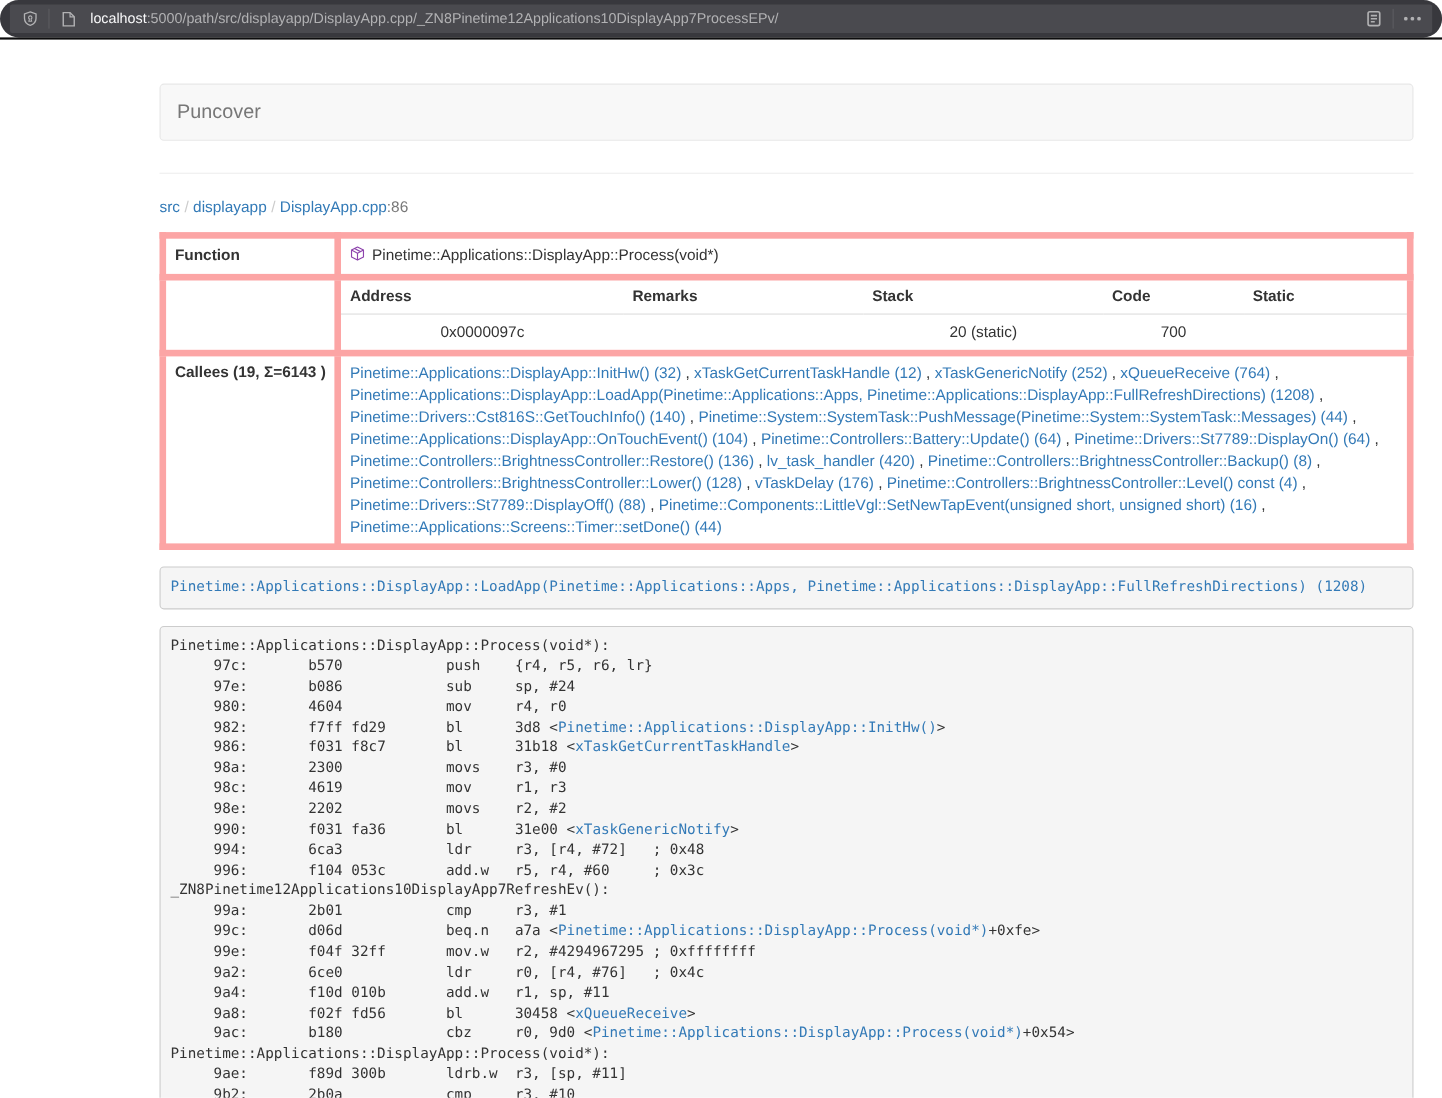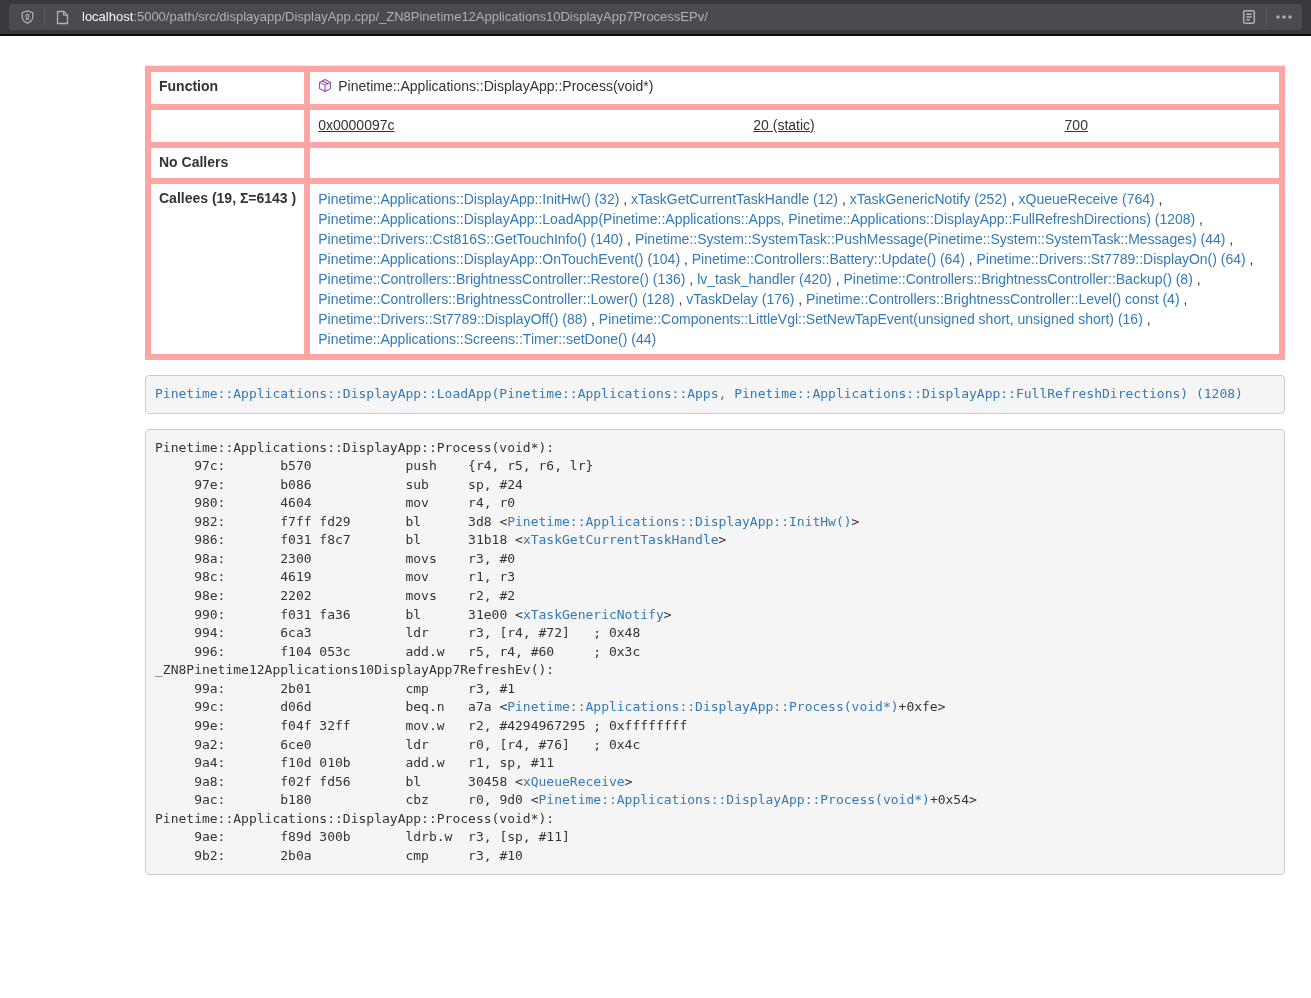--- a/index.html
+++ b/index.html
@@ -4,21 +4,21 @@
 <style>
   html, body { margin:0; padding:0; }
   body {
     width:1311px; height:998px; overflow:hidden; background:#ffffff;
     font-family:"Liberation Sans","DejaVu Sans",sans-serif; font-size:14px;
     color:#333; line-height:1.42857;
   }
   a { color:#337ab7; text-decoration:none; cursor:pointer; }
 
   
-  .browser-chrome { height:34px; background:#38383d; display:flex; align-items:center; padding:0 9px; }
+  .browser-chrome { height:34px; background:#38383d; display:flex; align-items:center; padding:0 9px;border-radius:17px; }
   .url-bar {
     flex:1; height:26px; background:#4a4a4f; border-radius:2px;
     display:flex; align-items:center; padding:0 6px; color:#b1b1b3;
   }
   .chrome-icon { display:flex; align-items:center; justify-content:center; width:24px; height:24px; color:#b1b1b3; flex:0 0 auto; }
   .chrome-divider { width:1px; height:18px; background:#5c5c61; margin:0 5px; flex:0 0 auto; }
   .url-text { flex:1; font-size:13px; margin-left:8px; white-space:nowrap; overflow:hidden; color:#b1b1b3; }
   .url-host { color:#f9f9fa; }
   .chrome-line { height:2px; background:#0c0c0d; }
 
@@ -45,21 +45,21 @@
     border:6px solid #fca5a5; padding:5px 8px; text-align:left; vertical-align:top;
   }
   table.sym > tbody > tr > th.lbl { width:131px; font-weight:bold; white-space:nowrap; }
   table.sym td.nopad { padding:0; }
 
   table.inner { width:100%; border-collapse:collapse; }
   table.inner th {
     font-weight:bold; text-align:left; padding:5px 8px;
     border-bottom:1px solid #ddd;
   }
-  table.inner td { text-align:left; padding:6px 8px;text-decoration:underline; }
+  table.inner td { text-align:center; padding:6px 8px; }
 
   .fn-cell { white-space:nowrap; }
   .fn-icon { display:inline-block; vertical-align:-2px; margin-right:6px; }
 
   .callees-cell { line-height:20px; }
   .callee-sep { color:#333; }
 
   
   pre {
     font-family:"DejaVu Sans Mono","Liberation Mono",monospace;
@@ -101,56 +101,63 @@
           <circle cx="8" cy="2" r="1.7" fill="currentColor"></circle>
           <circle cx="14" cy="2" r="1.7" fill="currentColor"></circle>
         </svg>
     </span>
   </div>
 </div>
 <div class="chrome-line"></div>
 
 <div class="container">
 
+  <nav class="navbar">
+    <span class="navbar-brand">Puncover</span>
+  </nav>
 
   <hr class="rule">
 
+  <div class="breadcrumb" id="breadcrumb"><a>src</a><span class="bc-sep">/</span><a>displayapp</a><span class="bc-sep">/</span><a>DisplayApp.cpp</a><span class="bc-num">:86</span></div>
 
   <table class="sym">
     <tbody>
       <tr>
         <th class="lbl">Function</th>
         <td class="fn-cell">
           <span class="fn-icon">
             <svg width="14" height="15" viewBox="0 0 16 16">
                 <path fill="none" stroke="#8e44ad" stroke-width="1.2" stroke-linejoin="round" d="M8 1.2 14.2 4.4v7.2L8 14.8 1.8 11.6V4.4Z"></path>
                 <path fill="none" stroke="#8e44ad" stroke-width="1.2" stroke-linejoin="round" d="M1.8 4.4 8 7.6l6.2-3.2M8 7.6v7.2M4.9 2.8l6.2 3.2"></path>
               </svg>
           </span><span>Pinetime::Applications::DisplayApp::Process(void*)</span>
         </td>
       </tr>
       <tr>
         <th class="lbl"></th>
         <td class="nopad">
           <table class="inner" id="inner-table">
               <tbody>
                 <tr>
+                  <th style="width: 26.5%;">Address</th>
+                  <th style="width: 22.5%;">Remarks</th>
+                  <th style="width: 22.5%;">Stack</th>
+                  <th style="width: 13.2%;">Code</th>
+                  <th>Static</th>
+                </tr>
+                <tr>
                   <td>0x0000097c</td>
                   <td></td>
                   <td>20 (static)</td>
                   <td>700</td>
                   <td></td>
                 </tr>
               </tbody>
             </table>
         </td>
-      </tr>
-      <tr>
-        <th class="lbl">No Callers</th>
-        <td></td>
       </tr>
       <tr>
         <th class="lbl">Callees (19, Σ=6143 )</th>
         <td class="callees-cell" id="callees-cell"><a>Pinetime::Applications::DisplayApp::InitHw() (32)</a><span class="callee-sep"> , </span><a>xTaskGetCurrentTaskHandle (12)</a><span class="callee-sep"> , </span><a>xTaskGenericNotify (252)</a><span class="callee-sep"> , </span><a>xQueueReceive (764)</a><span class="callee-sep"> , </span><a>Pinetime::Applications::DisplayApp::LoadApp(Pinetime::Applications::Apps, Pinetime::Applications::DisplayApp::FullRefreshDirections) (1208)</a><span class="callee-sep"> , </span><a>Pinetime::Drivers::Cst816S::GetTouchInfo() (140)</a><span class="callee-sep"> , </span><a>Pinetime::System::SystemTask::PushMessage(Pinetime::System::SystemTask::Messages) (44)</a><span class="callee-sep"> , </span><a>Pinetime::Applications::DisplayApp::OnTouchEvent() (104)</a><span class="callee-sep"> , </span><a>Pinetime::Controllers::Battery::Update() (64)</a><span class="callee-sep"> , </span><a>Pinetime::Drivers::St7789::DisplayOn() (64)</a><span class="callee-sep"> , </span><a>Pinetime::Controllers::BrightnessController::Restore() (136)</a><span class="callee-sep"> , </span><a>lv_task_handler (420)</a><span class="callee-sep"> , </span><a>Pinetime::Controllers::BrightnessController::Backup() (8)</a><span class="callee-sep"> , </span><a>Pinetime::Controllers::BrightnessController::Lower() (128)</a><span class="callee-sep"> , </span><a>vTaskDelay (176)</a><span class="callee-sep"> , </span><a>Pinetime::Controllers::BrightnessController::Level() const (4)</a><span class="callee-sep"> , </span><a>Pinetime::Drivers::St7789::DisplayOff() (88)</a><span class="callee-sep"> , </span><a>Pinetime::Components::LittleVgl::SetNewTapEvent(unsigned short, unsigned short) (16)</a><span class="callee-sep"> , </span><a>Pinetime::Applications::Screens::Timer::setDone() (44)</a></td>
       </tr>
     </tbody>
   </table>
 
   <pre><a>Pinetime::Applications::DisplayApp::LoadApp(Pinetime::Applications::Apps, Pinetime::Applications::DisplayApp::FullRefreshDirections) (1208)</a></pre>
 

